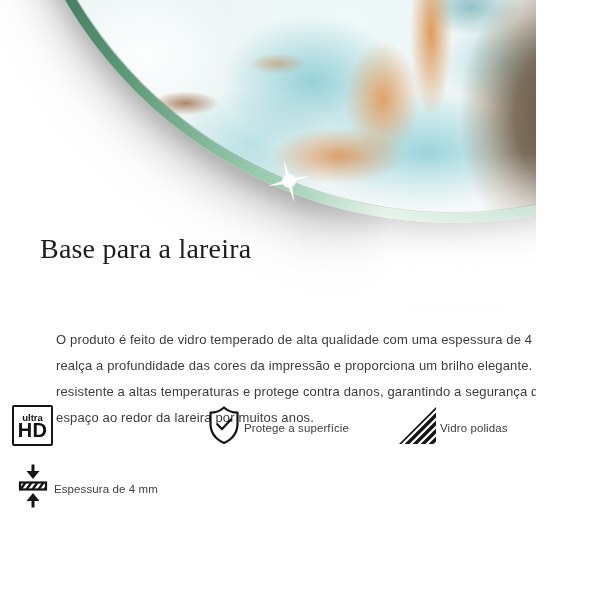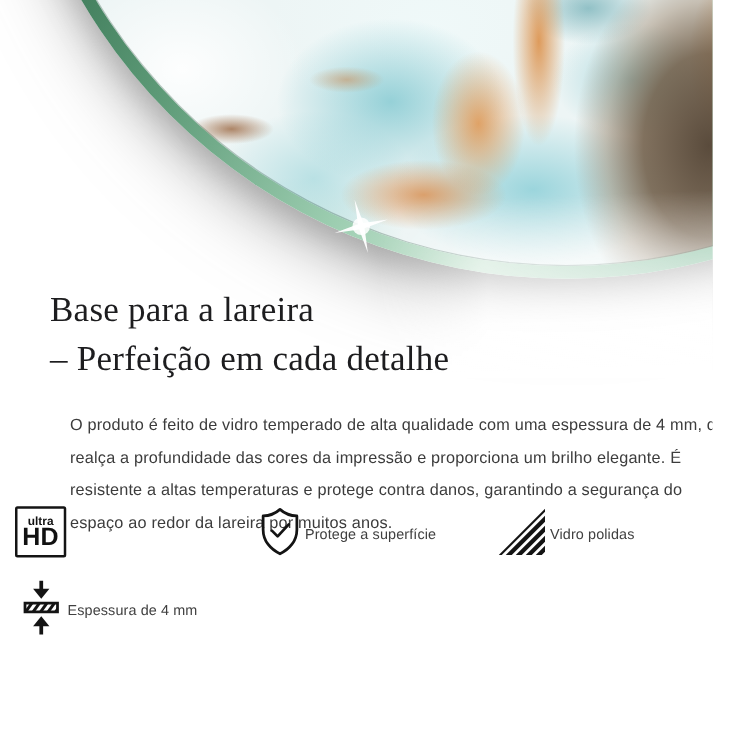--- a/index.html
+++ b/index.html
@@ -1,17 +1,17 @@
 <!DOCTYPE html>
 <html><head>
 <meta charset="utf-8">
 <style>
   html,body{margin:0;padding:0;background:#fff;}
   .page{position:relative;width:536px;height:600px;overflow:hidden;background:#ffffff;
-        font-family:"Liberation Sans","DejaVu Sans",sans-serif;color:#3d3d3d;padding-left:34px;}
+        font-family:"Liberation Sans","DejaVu Sans",sans-serif;color:#3d3d3d;}
 
   
   .hero{position:absolute;inset:0;height:310px;z-index:1;}
   .glass-outer{position:absolute;left:4px;top:-675px;width:898px;height:898px;border-radius:50%;
     background:linear-gradient(118deg,#17512f 12%,#2f6b4b 24%,#5d9a77 38%,#9ccdb0 52%,#cfe8d8 62%,#93c6a9 74%);
     box-shadow:0 26px 55px -6px rgba(110,110,110,.5),0 10px 22px rgba(125,125,125,.35);}
   .glass-art{position:absolute;left:10px;top:10px;width:878px;height:878px;border-radius:50%;
     box-shadow:inset 0 0 0 1px rgba(40,80,60,.3);
     background-color:#edf5f5;
     background-image:
@@ -68,21 +68,20 @@
       <svg width="46" height="46" viewBox="0 0 46 46">
         <circle cx="23" cy="23" r="7" fill="rgba(255,255,255,.85)"></circle>
         <path d="M23,1 L25.2,20.8 L45,23 L25.2,25.2 L23,45 L20.8,25.2 L1,23 L20.8,20.8 Z" fill="#ffffff" opacity="0.95" transform="rotate(-14 23 23)"></path>
       </svg>
     </div>
     <div class="fade"></div>
   </div>
 
   <h1 class="heading" style="margin:0;font-weight:400;">
     <span>Base para a lareira</span><br>
-    <span>– Perfeição em cada detalhe</span>
   </h1>
 
   <p class="desc" style="margin:16px;">O produto é feito de vidro temperado de alta qualidade com uma espessura de 4 mm, que realça a profundidade das cores da impressão e proporciona um brilho elegante. É resistente a altas temperaturas e protege contra danos, garantindo a segurança do espaço ao redor da lareira por muitos anos.</p>
 
   <div class="features">
 
 
     <div class="feature">
       <div class="ficon">
         <div class="uhd-box">

